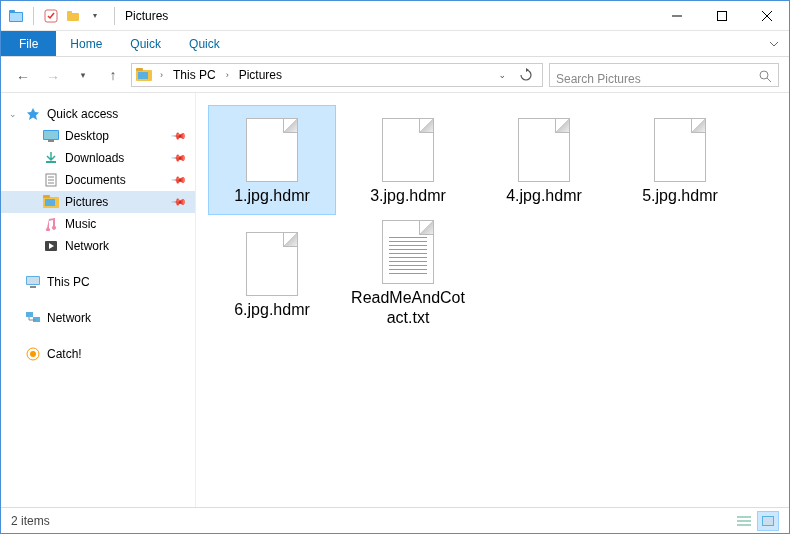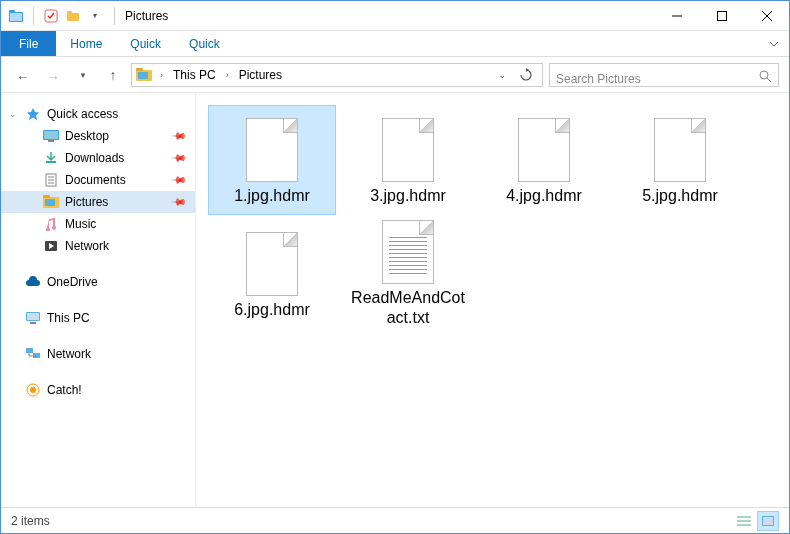--- a/index.html
+++ b/index.html
@@ -241,30 +241,20 @@
                 <svg width="14" height="12" viewBox="0 0 14 12">
                   <rect x="1" y="1" width="12" height="10" fill="#444" rx="1"></rect>
                   <path d="M5 3 L10 6 L5 9 Z" fill="#fff"></path>
                 </svg>
               </span>
               <span>Network</span>
             </div>
           </div>
       </div>
 
-      <div class="side-group">
-        <div class="side-item">
-          <span class="side-icon">
-              <svg width="16" height="12" viewBox="0 0 16 12">
-                <path d="M4 10 A3 3 0 0 1 4 4 A4 4 0 0 1 12 4 A3 3 0 0 1 12 10 Z" fill="#0a64a4"></path>
-              </svg>
-            </span>
-          <span>OneDrive</span>
-        </div>
-      </div>
 
       <div class="side-group">
         <div class="side-item">
           <span class="side-icon">
               <svg width="16" height="14" viewBox="0 0 16 14">
                 <rect x="1" y="1" width="14" height="9" fill="#5ab0e0" rx="1"></rect>
                 <rect x="2" y="2" width="12" height="7" fill="#cde"></rect>
                 <rect x="5" y="11" width="6" height="2" fill="#888"></rect>
               </svg>
             </span>

